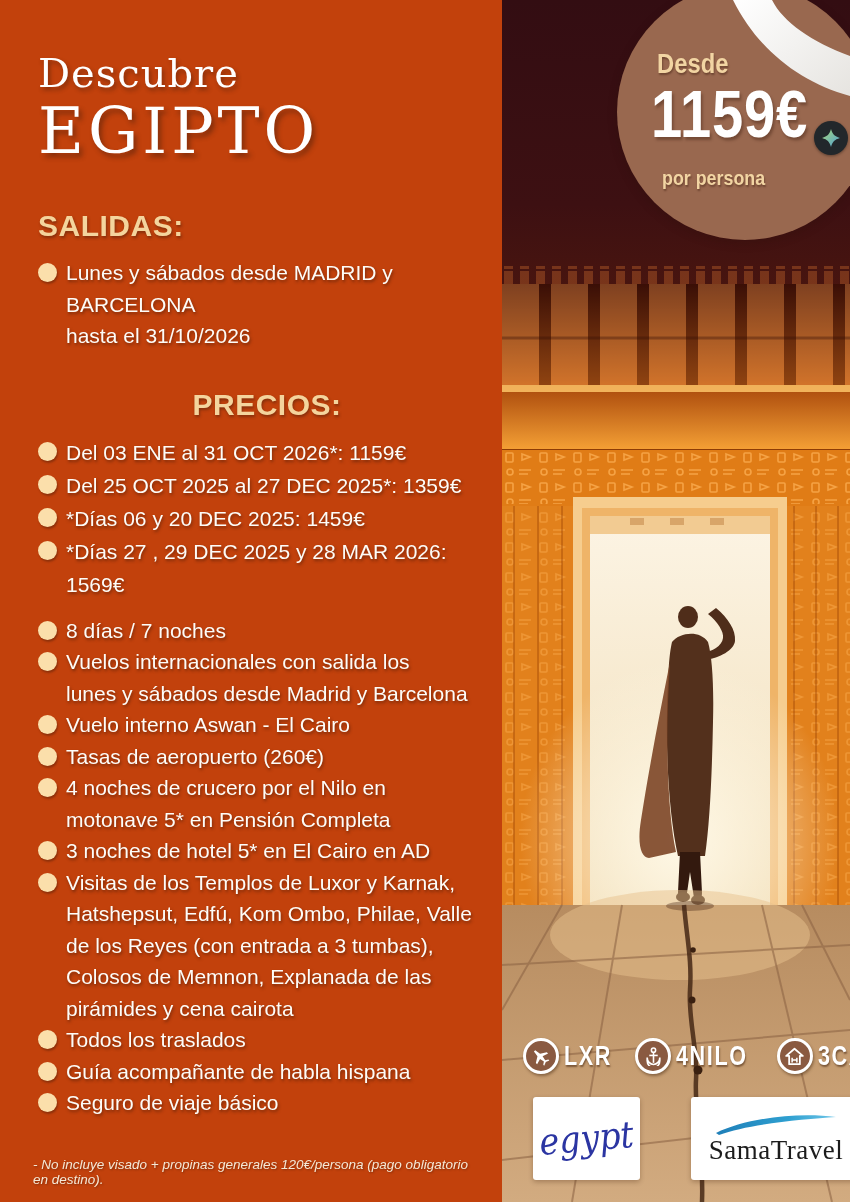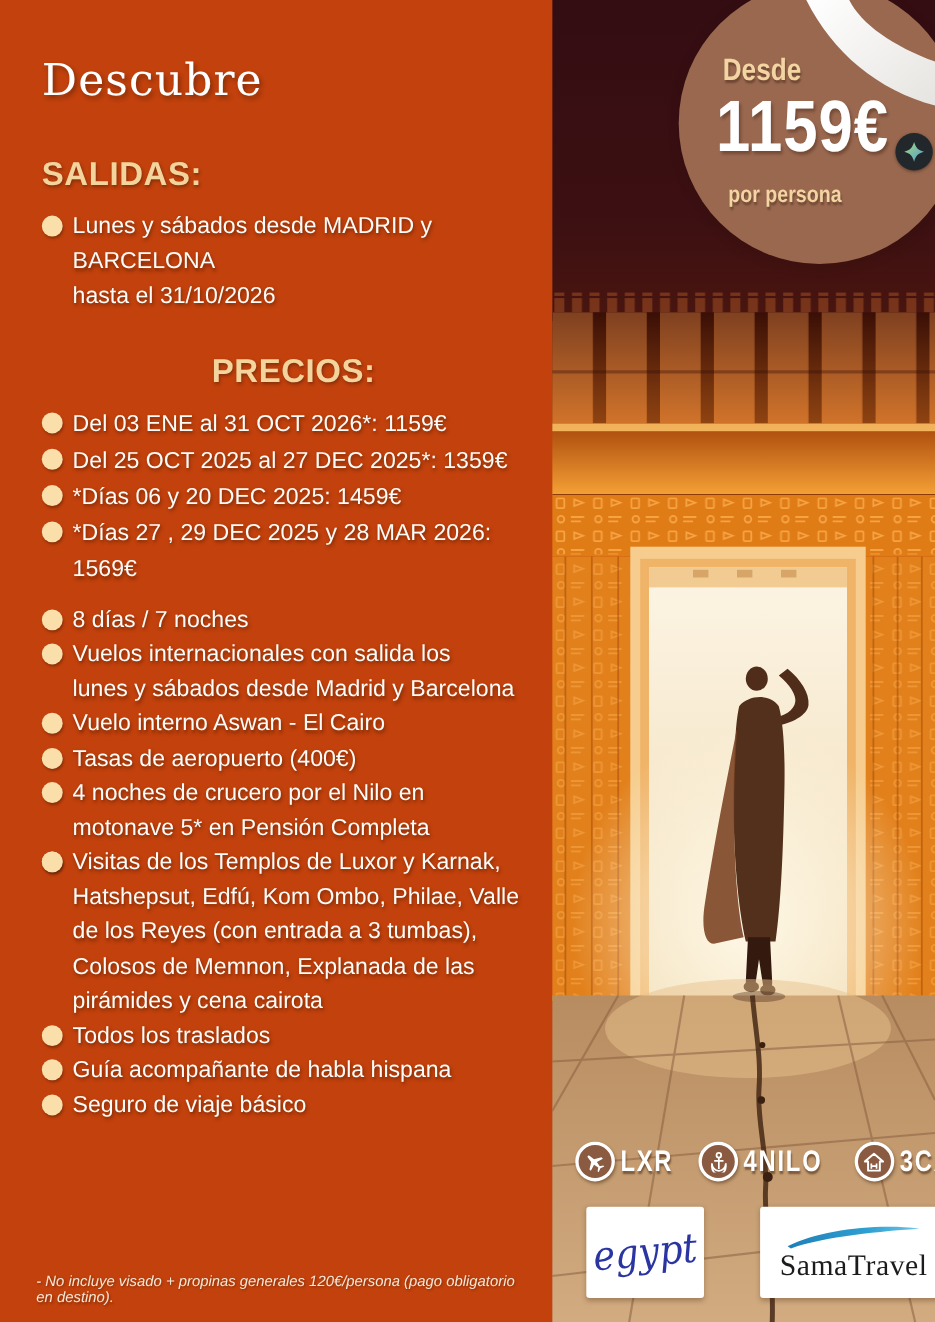--- a/index.html
+++ b/index.html
@@ -183,44 +183,45 @@
       <path d="M182,905 C185,940 190,960 188,990 C186,1020 196,1050 194,1080 C192,1110 202,1150 200,1202" stroke="#452815" stroke-width="4.5" fill="none" opacity=".85"></path>
       <circle cx="190" cy="1000" r="3.5" fill="#3a2010"></circle>
       <circle cx="196" cy="1070" r="4.5" fill="#3a2010"></circle>
       <circle cx="191" cy="950" r="2.8" fill="#3a2010"></circle>
       <circle cx="201" cy="1140" r="4" fill="#3a2010"></circle>
     </svg>
   </div>
 
   <div class="left-panel">
     <div class="title-small">Descubre</div>
+    <div class="title-big">EGIPTO</div>
 
     <div class="sec-heading h-salidas">SALIDAS:</div>
     <ul class="blist salidas-list">
       <li><span class="bullet"></span><span>Lunes y sábados desde MADRID y BARCELONA
 hasta el 31/10/2026</span></li>
     </ul>
 
     <div class="sec-heading h-precios">PRECIOS:</div>
     <ul class="blist precios-list">
       <li><span class="bullet"></span><span>Del 03 ENE al 31 OCT 2026*: 1159€</span></li>
       <li><span class="bullet"></span><span>Del 25 OCT 2025 al 27 DEC 2025*: 1359€</span></li>
       <li><span class="bullet"></span><span>*Días 06 y 20 DEC 2025: 1459€</span></li>
       <li><span class="bullet"></span><span>*Días 27 , 29 DEC 2025 y 28 MAR 2026: 1569€</span></li>
     </ul>
 
     <ul class="blist incluye-list">
       <li><span class="bullet"></span><span>8 días / 7 noches</span></li>
       <li><span class="bullet"></span><span>Vuelos internacionales con salida los
 lunes y sábados desde Madrid y Barcelona</span></li>
       <li><span class="bullet"></span><span>Vuelo interno Aswan - El Cairo</span></li>
-      <li><span class="bullet"></span><span>Tasas de aeropuerto (400€)</span></li>
+      <li><span class="bullet"></span><span>Tasas de aeropuerto (260€)</span></li>
       <li><span class="bullet"></span><span>4 noches de crucero por el Nilo en
 motonave 5* en Pensión Completa</span></li>
-      <li><span class="bullet"></span></li>
+      <li><span class="bullet"></span><span>3 noches de hotel 5* en El Cairo en AD</span></li>
       <li><span class="bullet"></span><span>Visitas de los Templos de Luxor y Karnak,
 Hatshepsut, Edfú, Kom Ombo, Philae, Valle
 de los Reyes (con entrada a 3 tumbas),
 Colosos de Memnon, Explanada de las
 pirámides y cena cairota</span></li>
       <li><span class="bullet"></span><span>Todos los traslados</span></li>
       <li><span class="bullet"></span><span>Guía acompañante de habla hispana</span></li>
       <li><span class="bullet"></span><span>Seguro de viaje básico</span></li>
     </ul>
   </div>

